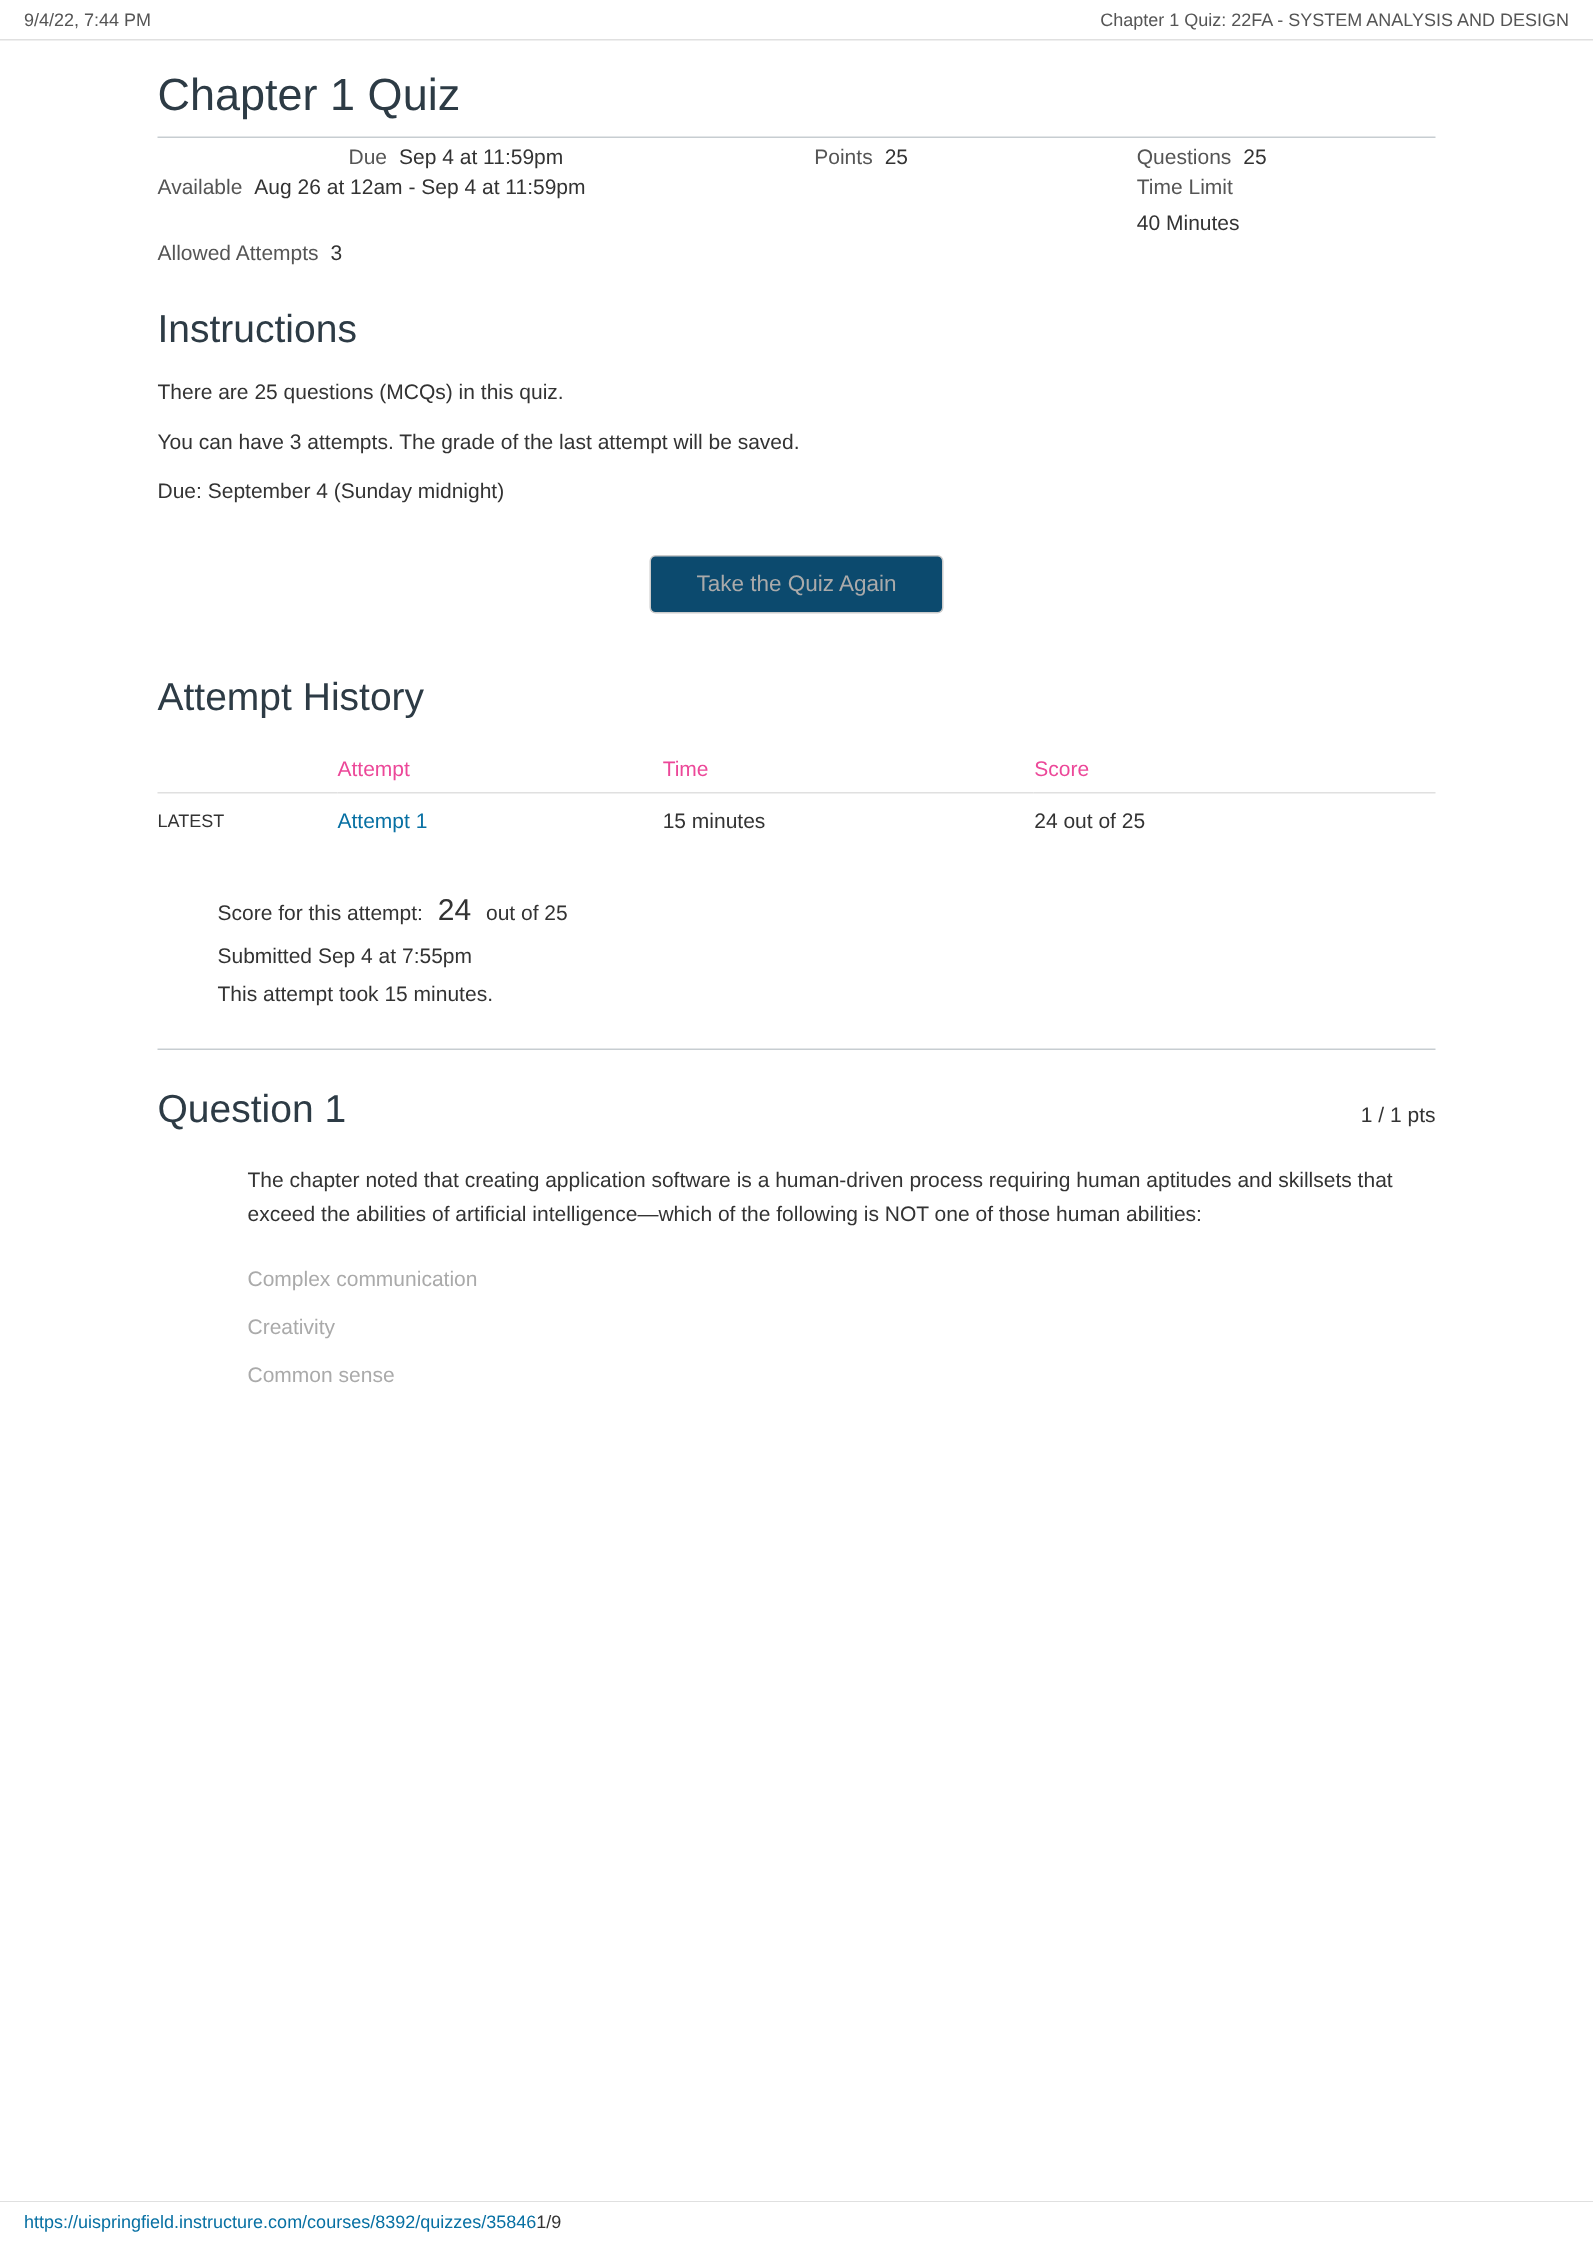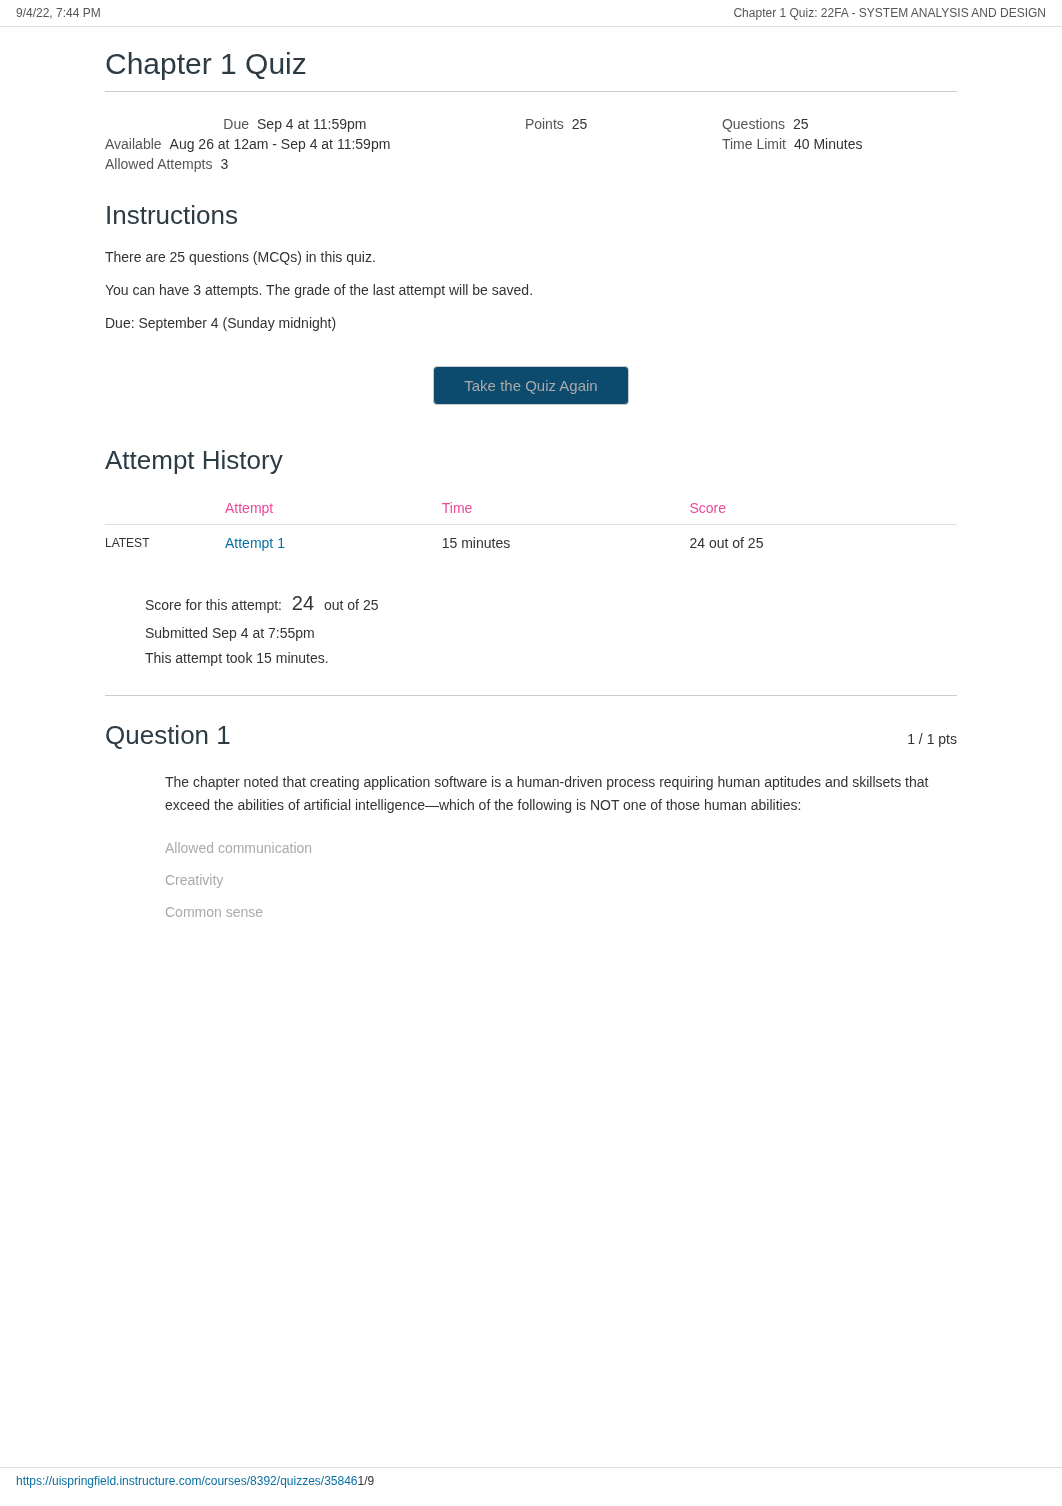--- a/index.html
+++ b/index.html
@@ -19,21 +19,21 @@
     }
     .page-content {
       max-width: 900px;
       margin: 0 auto;
       padding: 20px 24px 60px 24px;
     }
     .page-title {
       font-size: 30px;
       font-weight: 400;
       color: #2d3b45;
-      margin-bottom: 24px;
+      margin-bottom: 4px;
       padding-bottom: 10px;
       border-bottom: 1px solid #c7cdd1;
     }
     .meta-grid {
       display: grid;
       grid-template-columns: auto auto auto;
       row-gap: 4px;
       column-gap: 40px;
       font-size: 14px;
       color: #333;
@@ -199,21 +199,21 @@
     <div style="display:flex;gap:8px;align-items:baseline;">
       <span class="meta-label">Questions</span>
       <span class="meta-value">25</span>
     </div>
 
     <div style="display:flex;gap:8px;align-items:baseline;">
       <span class="meta-label">Available</span>
       <span class="meta-value">Aug 26 at 12am - Sep 4 at 11:59pm</span>
     </div>
     <div></div>
-    <div style="display:flex;gap:8px;align-items:baseline;">
+    <div style="display:flex;gap:8px;align-items:baseline;flex-direction:column;">
       <span class="meta-label">Time Limit</span>
       <span class="meta-value">40 Minutes</span>
     </div>
 
     <div style="display:flex;gap:8px;align-items:baseline;">
       <span class="meta-label">Allowed Attempts</span>
       <span class="meta-value">3</span>
     </div>
     <div></div>
     <div></div>
@@ -272,21 +272,21 @@
 
   <hr class="divider">
 
   <div class="question-section">
     <div class="question-header">
       <h3 class="question-title">Question 1</h3>
       <span class="question-pts">1 / 1 pts</span>
     </div>
     <div class="question-body">The chapter noted that creating application software is a human-driven process requiring human aptitudes and skillsets that exceed the abilities of artificial intelligence—which of the following is NOT one of those human abilities:</div>
     <div class="answer-options">
-      <div class="answer-option">Allowed communication</div>
+      <div class="answer-option">Complex communication</div>
       <div class="answer-option">Creativity</div>
       <div class="answer-option">Common sense</div>
     </div>
   </div>
 
 </div>
 
 <div class="bottom-bar">
   <a href="#">https://uispringfield.instructure.com/courses/8392/quizzes/35846</a>
   <span class="bottom-bar-right">1/9</span>

